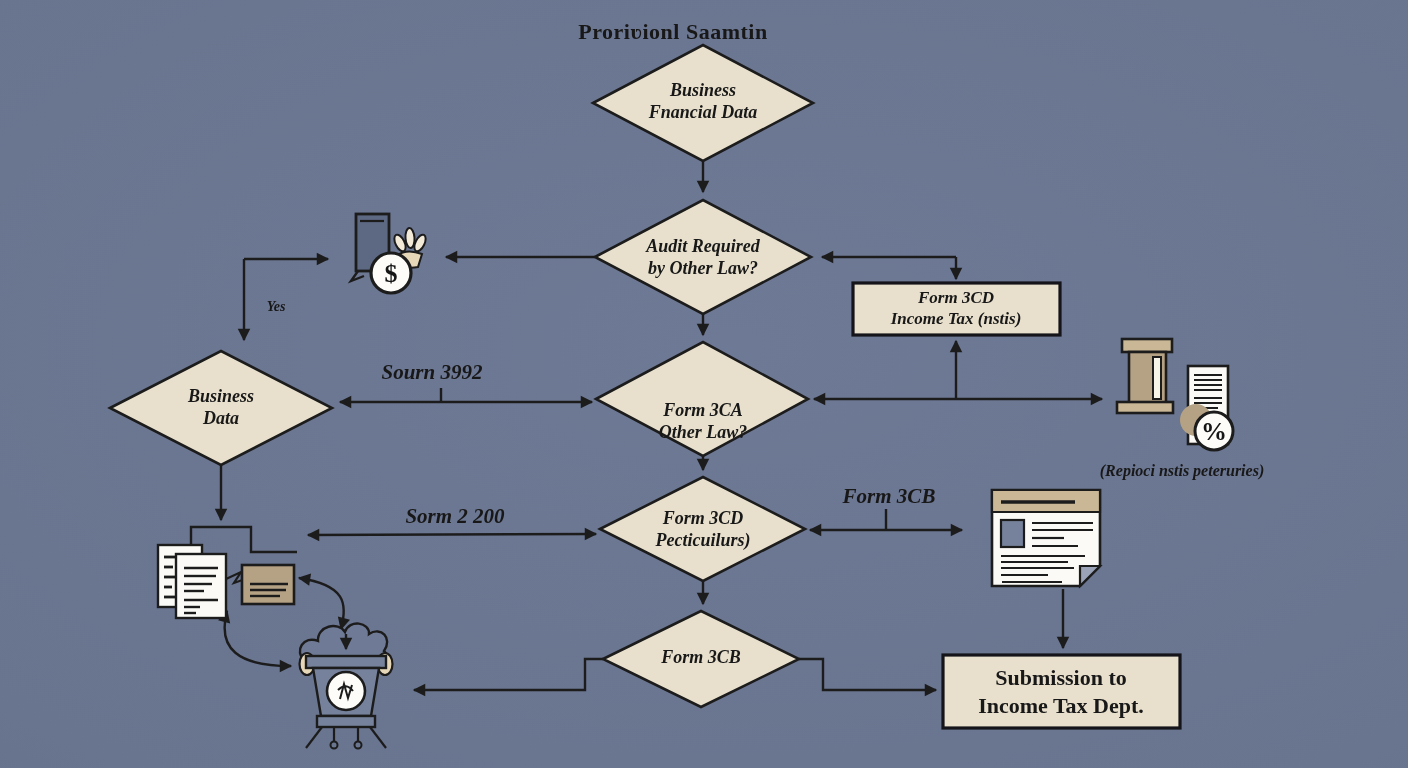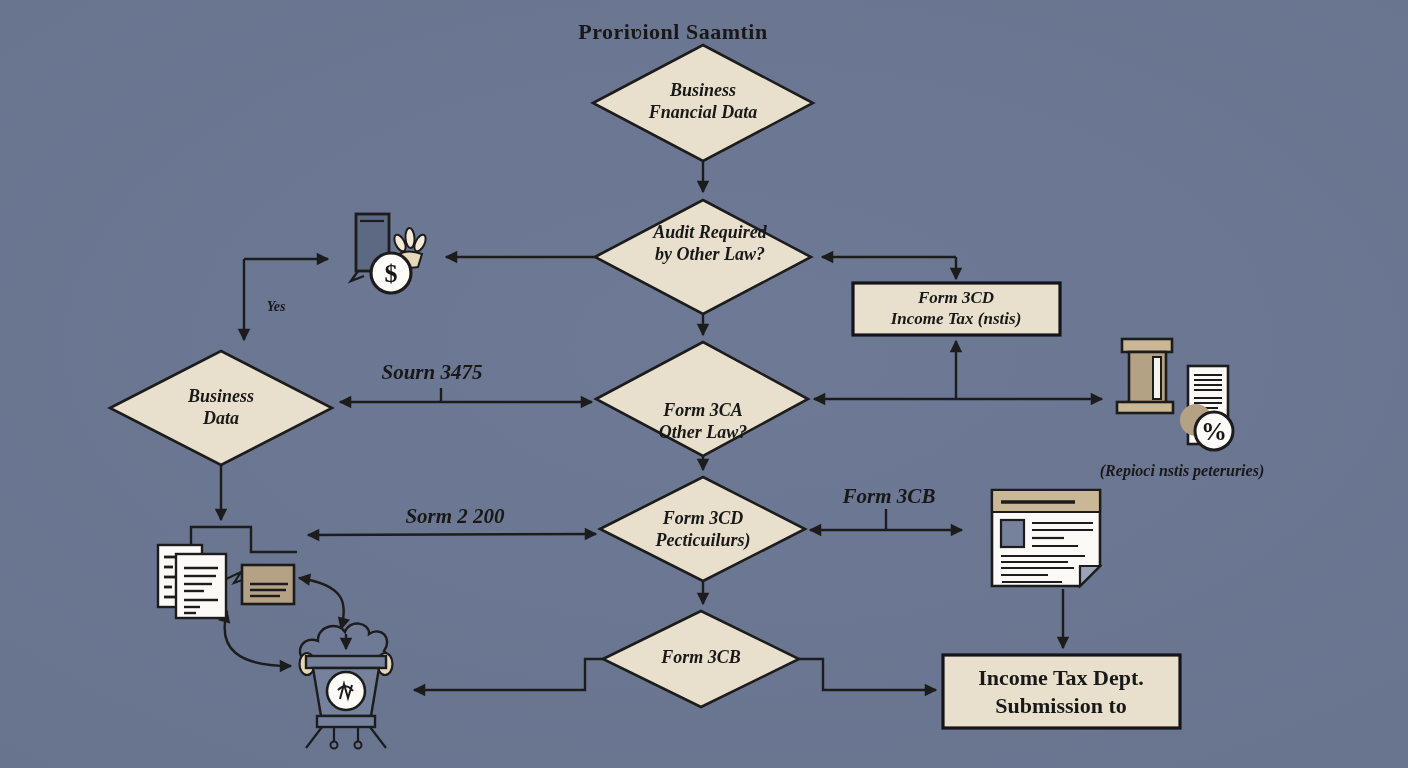--- a/index.html
+++ b/index.html
@@ -179,21 +179,21 @@
     </g>
   </svg>
 
   <div class="lbl title" style="left:673px;top:32px;">Proriʋionl Saamtin</div>
 
   <div class="lbl node" style="left:703px;top:102px;">
     <span>Business</span>
     <span>Fnancial Data</span>
   </div>
 
-  <div class="lbl node" style="left:703px;top:244px;margin-left:7px;">
+  <div class="lbl node" style="left:703px;top:258px;">
     <span>Audit Required</span>
     <span>by Other Law?</span>
   </div>
 
   <div class="lbl node" style="left:703px;top:400px;margin-top:22px;">
     <span>Form 3CA</span>
     <span>Other Law?</span>
   </div>
 
   <div class="lbl boxlbl" style="left:956px;top:309px;">
@@ -209,23 +209,23 @@
   <div class="lbl node" style="left:703px;top:530px;">
     <span>Form 3CD</span>
     <span>Pecticuilurs)</span>
   </div>
 
   <div class="lbl node" style="left:701px;top:658px;">
     <span>Form 3CB</span>
   </div>
 
   <div class="lbl submit" style="left:1061px;top:691px;">
+    <span>Submission to</span>
     <span>Income Tax Dept.</span>
-    <span>Submission to</span>
   </div>
 
   <div class="lbl edgelbl" style="left:276px;top:307px;font-size:14px;">Yes</div>
-  <div class="lbl edgelbl" style="left:432px;top:373px;">Sourn 3475</div>
+  <div class="lbl edgelbl" style="left:432px;top:373px;">Sourn 3992</div>
   <div class="lbl edgelbl" style="left:455px;top:517px;">Sorm 2 200</div>
   <div class="lbl edgelbl" style="left:889px;top:497px;">Form 3CB</div>
   <div class="lbl caption" style="left:1182px;top:471px;">(Repioci nstis peteruries)</div>
 
 </div>
 
 </body></html>

